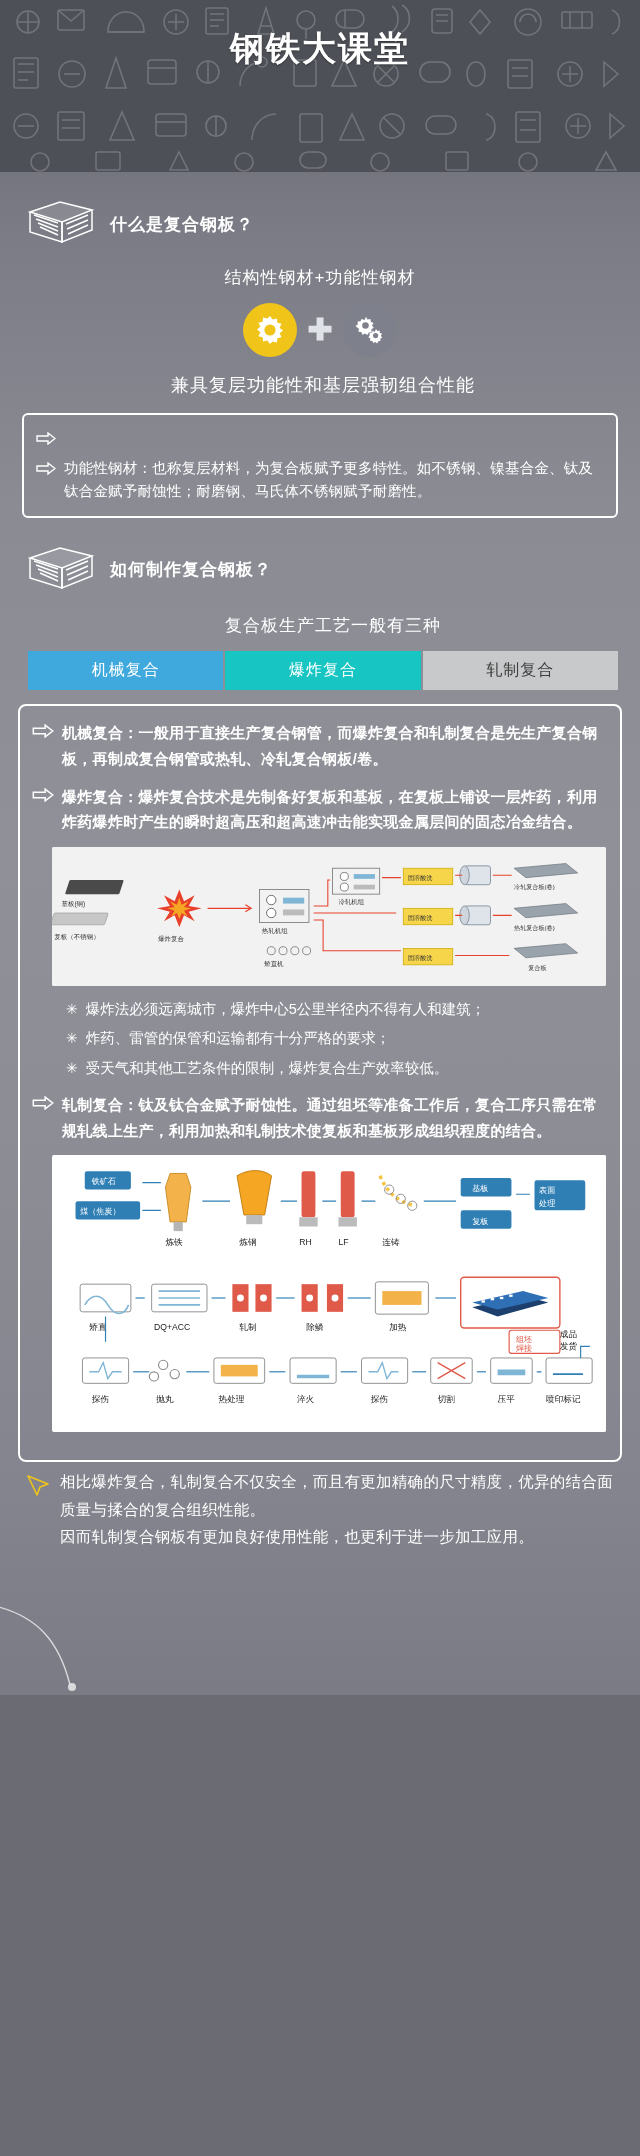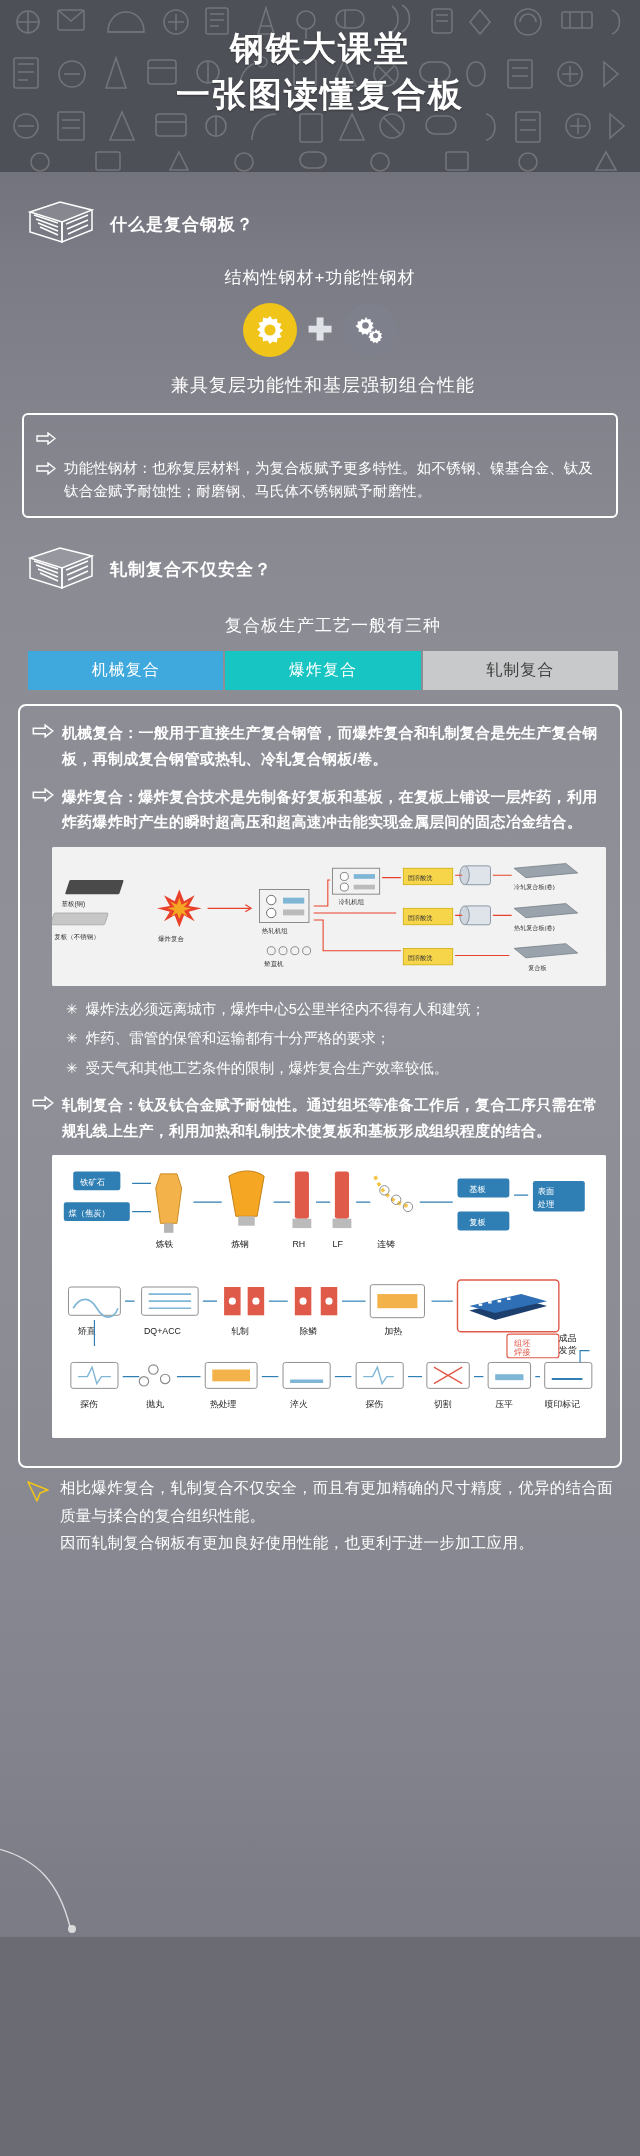--- a/index.html
+++ b/index.html
@@ -7,21 +7,21 @@
   body {
     width: 640px;
     height: 2156px;
     font-family: "Liberation Sans", sans-serif;
     color: #ffffff;
     position: relative;
     overflow: hidden;
   }
   .page {
     width: 640px;
-    height: 1937px;
+    height: 1695px;
     position: relative;
     background: linear-gradient(180deg, #5d5f6a 0%, #6d6e78 6%, #7b7c85 14%, #8a8b93 30%, #8f9098 50%, #8b8c94 70%, #83848d 88%, #7a7b85 100%);
   }
   
   .header {
     position: relative;
     height: 172px;
     background: #4e5057;
     overflow: hidden;
   }
@@ -180,21 +180,21 @@
     line-height: 1.6;
   }
 
   
   .figure {
     margin: 6px 0 12px 20px;
     background: #f2f2f2;
     border-radius: 2px;
     overflow: hidden;
   }
-  .figure.dark { background: #ffffff; }
+  .figure.dark { background: #ffffff; padding-left: 12px; }
   .figure svg { display: block; width: 100%; height: auto; }
 
   
   .conclusion {
     display: flex;
     align-items: flex-start;
     margin: 6px 20px 0 26px;
   }
   .ptr { flex: 0 0 auto; margin-right: 8px; margin-top: 6px; }
   .conc-text {
@@ -292,21 +292,20 @@
           <rect x="300" y="152" width="26" height="16" rx="8"></rect>
           <circle cx="380" cy="162" r="9"></circle>
           <rect x="446" y="152" width="22" height="18" rx="2"></rect>
           <circle cx="528" cy="162" r="9"></circle>
           <path d="M596 170l10-18 10 18z"></path>
         </g>
       </svg>
     </div>
     <div class="header-titles">
       <div class="title-line">钢铁大课堂</div>
-      <div class="title-line">一张图读懂复合板</div>
     </div>
   </div>
 
   <div class="section-head">
     <span class="book-icon">
       <svg width="70" height="48" viewBox="0 0 70 48" xmlns="http://www.w3.org/2000/svg">
         <g fill="none" stroke="#ffffff" stroke-width="1.5">
           <path d="M4 14 L34 4 L66 12 L36 24 Z" fill="rgba(255,255,255,0.12)"></path>
           <path d="M4 14 L4 34 L36 44 L36 24"></path>
           <path d="M36 24 L36 44 L66 32 L66 12"></path>
@@ -367,21 +366,21 @@
       <svg width="70" height="48" viewBox="0 0 70 48" xmlns="http://www.w3.org/2000/svg">
         <g fill="none" stroke="#ffffff" stroke-width="1.5">
           <path d="M4 14 L34 4 L66 12 L36 24 Z" fill="rgba(255,255,255,0.12)"></path>
           <path d="M4 14 L4 34 L36 44 L36 24"></path>
           <path d="M36 24 L36 44 L66 32 L66 12"></path>
           <path d="M8 17 L32 25M10 21 L32 29M12 25 L32 33M14 29 L32 37"></path>
           <path d="M40 26 L62 17M41 31 L62 22M42 36 L62 27"></path>
         </g>
       </svg>
     </span>
-    <span class="section-title">轧制复合不仅安全？</span>
+    <span class="section-title">如何制作复合钢板？</span>
   </div>
 
   <div class="plain-line">复合板生产工艺一般有三种</div>
 
   <div class="tabs">
     <div class="tab t1">机械复合</div>
     <div class="tab t2">爆炸复合</div>
     <div class="tab t3">轧制复合</div>
   </div>
 

